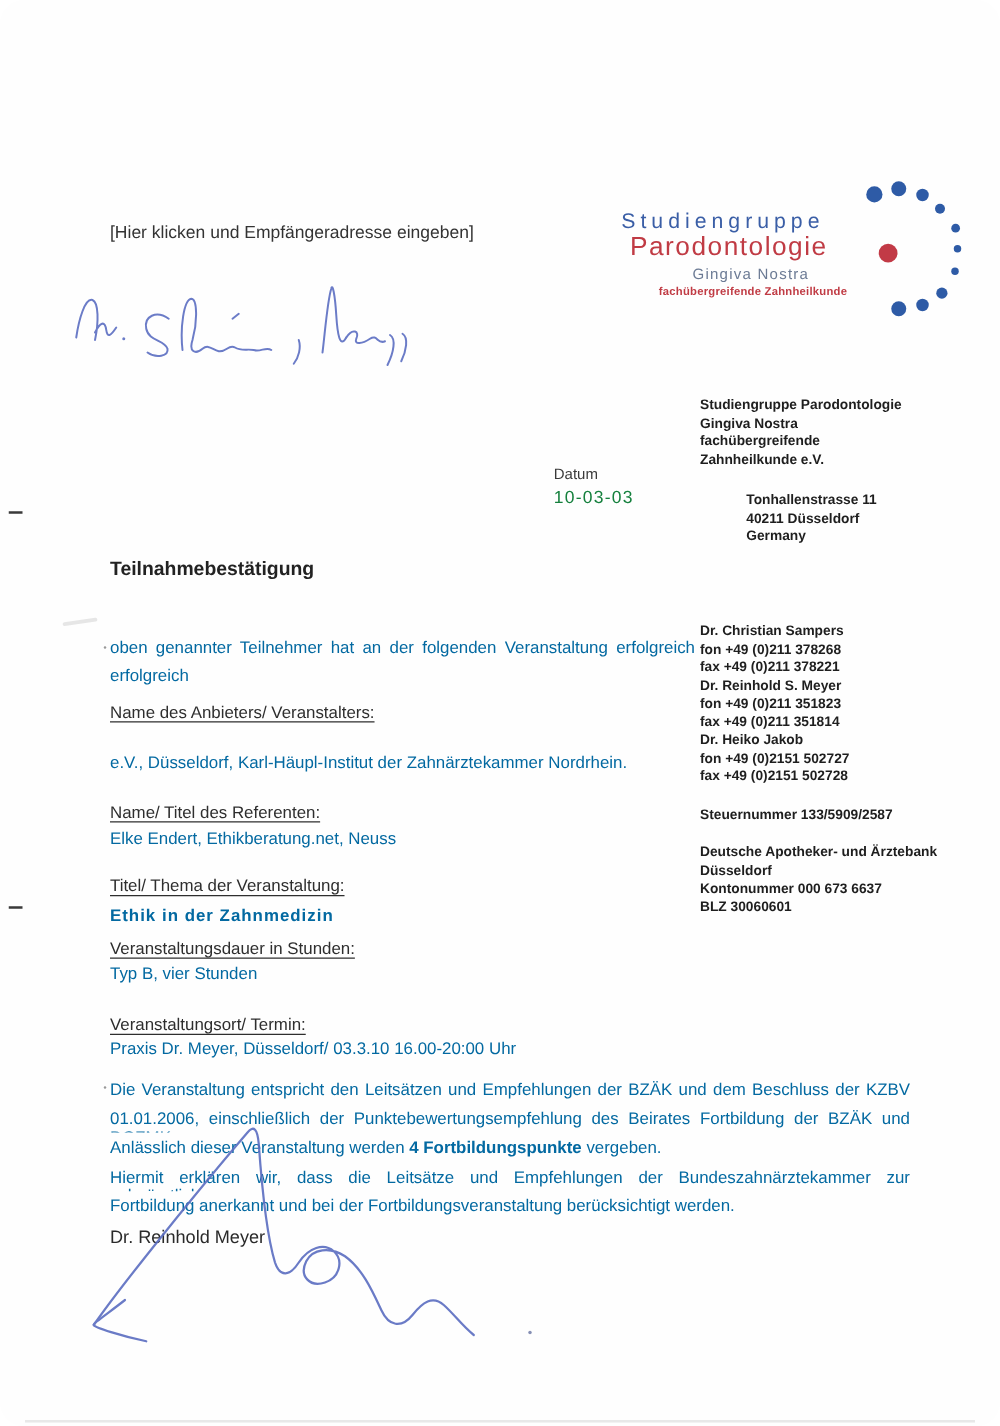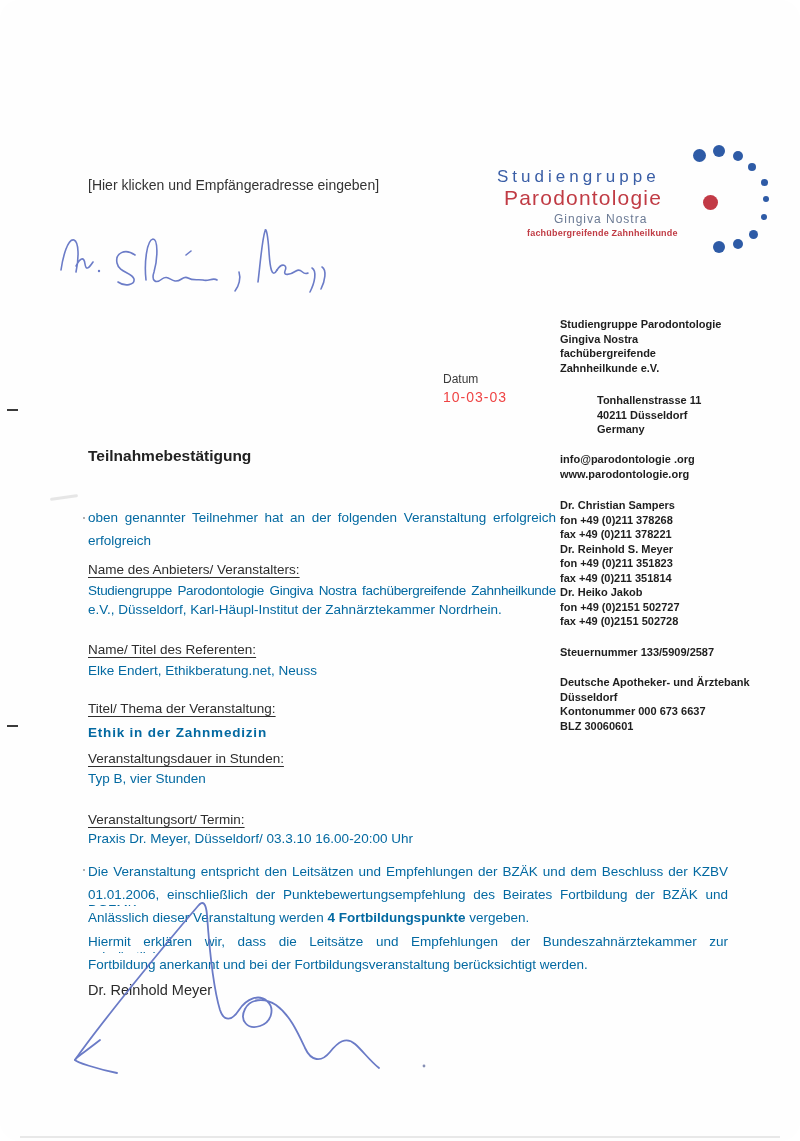--- a/index.html
+++ b/index.html
@@ -5,21 +5,21 @@
   html,body{margin:0;padding:0;background:#ffffff;}
   .page{position:relative;width:800px;height:1141px;background:#fefefe;overflow:hidden;
         font-family:"Liberation Sans",sans-serif;color:#2b2b2b;border-radius:19px;}
   .abs{position:absolute;white-space:nowrap;}
   .just{white-space:normal;text-align:justify;text-align-last:justify;overflow:hidden;height:19px;}
   .body-txt{font-size:13.5px;color:#0369a1;}
   .heading{font-size:13.5px;color:#2e2e2e;text-decoration:underline;text-underline-offset:3px;}
   .recipient{left:88px;top:177px;font-size:14px;color:#333;}
   .title{left:88px;top:447px;font-size:15.5px;font-weight:700;color:#222;}
   .datum-label{left:443px;top:372px;font-size:12px;color:#3a3a3a;}
-  .datum-value{left:443px;top:389px;font-size:14px;letter-spacing:1px;color:#ef4444;}
+  .datum-value{left:443px;top:389px;font-size:14px;letter-spacing:1px;color:#15803d;}
   
   .logo-l1{left:497px;top:167px;font-size:17px;letter-spacing:4px;color:#3a5ea6;}
   .logo-l2{left:504px;top:186px;font-size:21px;letter-spacing:1.2px;color:#c03b44;}
   .logo-l3{left:554px;top:212px;font-size:12px;letter-spacing:1px;color:#6b7a94;}
   .logo-l4{left:527px;top:228px;font-size:9px;font-weight:700;letter-spacing:0.2px;color:#c03b44;}
   .dot{position:absolute;border-radius:50%;background:#2e5ba6;}
   
   .side{left:560px;width:212px;font-size:11px;font-weight:700;line-height:14.5px;color:#1e1e1e;white-space:normal;}
   
   .fold{position:absolute;left:7px;width:11px;height:2px;background:#3a3a3a;}
@@ -75,24 +75,20 @@
     <div>Studiengruppe Parodontologie</div>
     <div>Gingiva Nostra</div>
     <div>fachübergreifende</div>
     <div>Zahnheilkunde e.V.</div>
   </div>
   <div class="abs side" style="top:393px;margin-left:37px;">
     <div>Tonhallenstrasse 11</div>
     <div>40211 Düsseldorf</div>
     <div>Germany</div>
   </div>
-  <div class="abs side" style="top:452px;">
-    <div>info@parodontologie .org</div>
-    <div>www.parodontologie.org</div>
-  </div>
   <div class="abs side" style="top:498px;">
     <div>Dr. Christian Sampers</div>
     <div>fon +49 (0)211 378268</div>
     <div>fax +49 (0)211 378221</div>
     <div>Dr. Reinhold S. Meyer</div>
     <div>fon +49 (0)211 351823</div>
     <div>fax +49 (0)211 351814</div>
     <div>Dr. Heiko Jakob</div>
     <div>fon +49 (0)2151 502727</div>
     <div>fax +49 (0)2151 502728</div>
@@ -104,21 +100,20 @@
     <div>Kontonummer 000 673 6637</div>
     <div>BLZ 30060601</div>
   </div>
 
   <div class="abs title">Teilnahmebestätigung</div>
 
   <div class="abs body-txt just" style="left:88px;top:510px;width:468px;">oben genannter Teilnehmer hat an der folgenden Veranstaltung erfolgreich</div>
   <div class="abs body-txt" style="left:88px;top:533px;">erfolgreich</div>
 
   <div class="abs heading" style="left:88px;top:562px;">Name des Anbieters/ Veranstalters:</div>
-  <div class="abs body-txt just tight" style="left:88px;top:583px;width:468px;">Studiengruppe Parodontologie Gingiva Nostra fachübergreifende Zahnheilkunde</div>
   <div class="abs body-txt" style="left:88px;top:602px;">e.V., Düsseldorf, Karl-Häupl-Institut der Zahnärztekammer Nordrhein.</div>
 
   <div class="abs heading" style="left:88px;top:642px;">Name/ Titel des Referenten:</div>
   <div class="abs body-txt" style="left:88px;top:663px;">Elke Endert, Ethikberatung.net, Neuss</div>
 
   <div class="abs heading" style="left:88px;top:701px;">Titel/ Thema der Veranstaltung:</div>
   <div class="abs body-txt ls" style="left:88px;top:725px;font-weight:bold;">Ethik in der Zahnmedizin</div>
 
   <div class="abs heading" style="left:88px;top:751px;">Veranstaltungsdauer in Stunden:</div>
   <div class="abs body-txt" style="left:88px;top:771px;">Typ B, vier Stunden</div>

